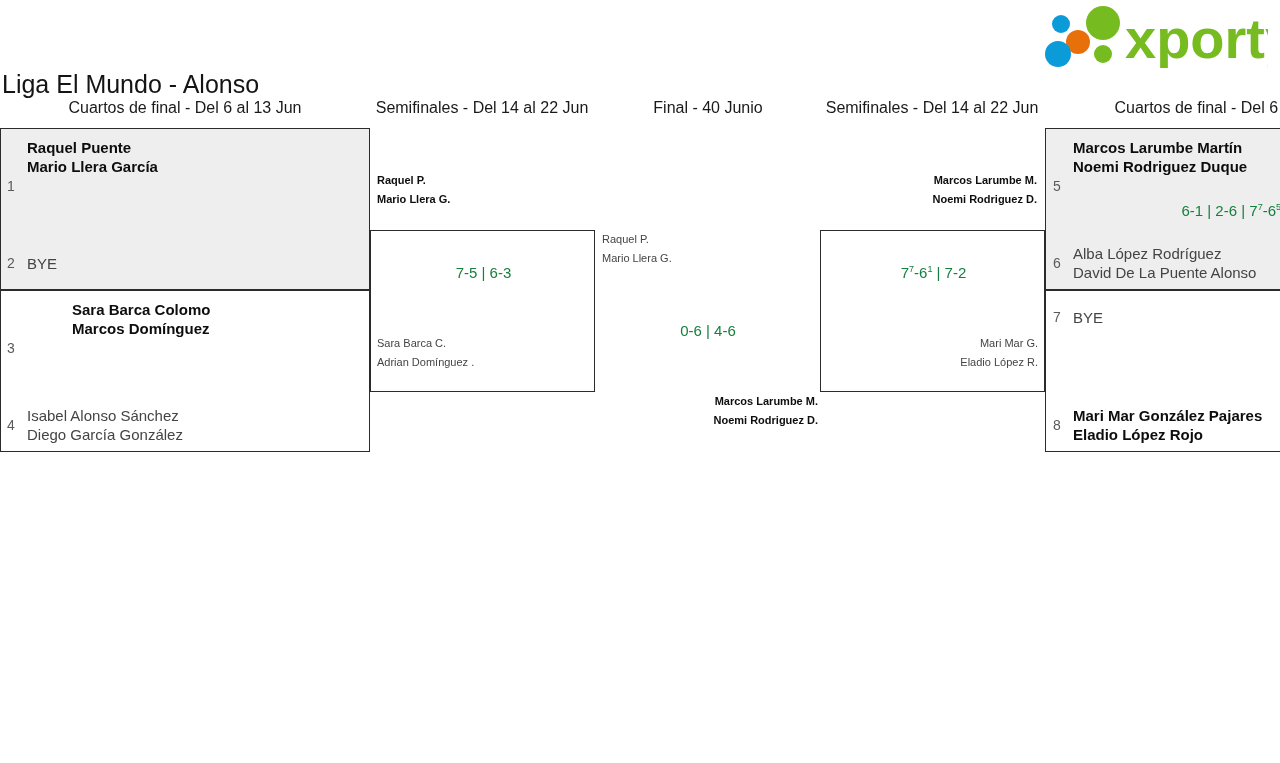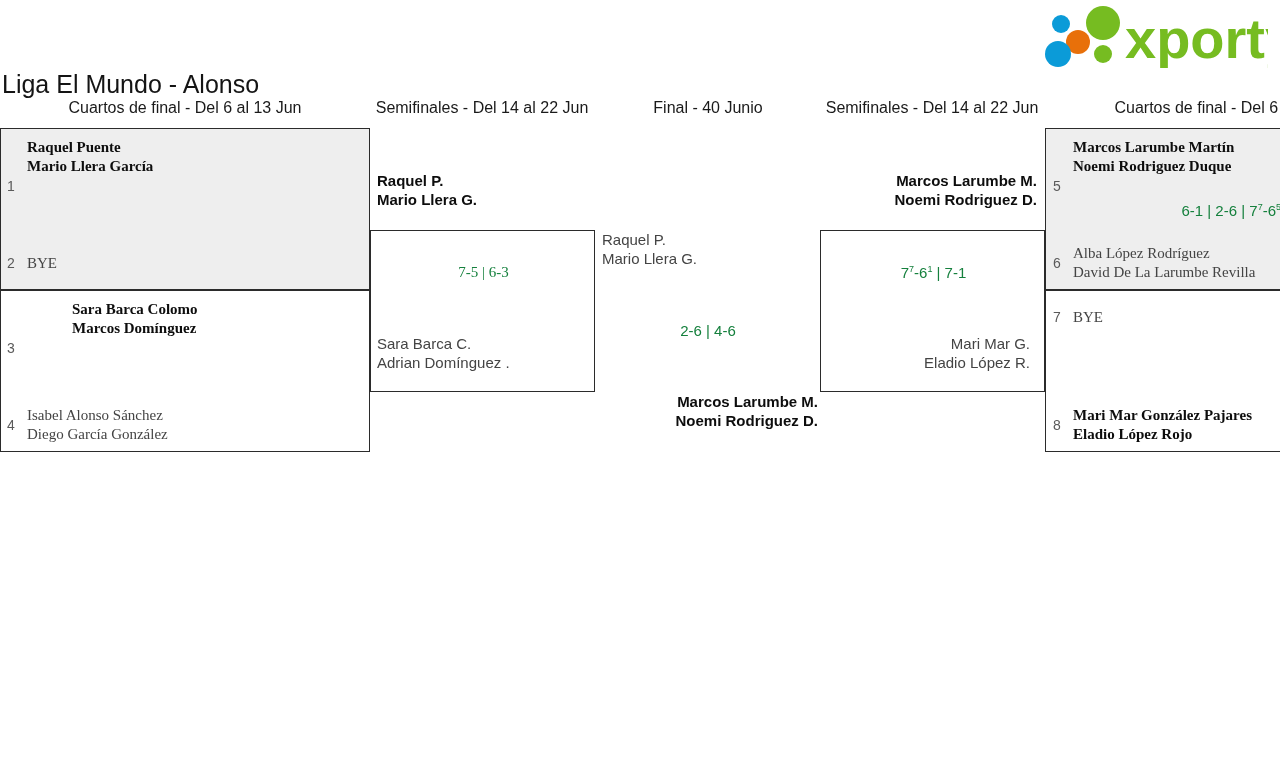--- a/index.html
+++ b/index.html
@@ -62,36 +62,36 @@
   
   .team {
     position: absolute;
     font-size: 15px;
     line-height: 19px;
     color: #444444;
     white-space: nowrap;
   }
   .team.win { color: #0d0d0d; font-weight: 700; }
   .team.l { left: 26px; text-align: left; }
-  .team .nm { display: block; font-family: Liberation Serif, serif; }
+  .team .nm { display: block; }
 
   
   .score {
     position: absolute;
     font-size: 15px;
     line-height: 19px;
     color: #15803d;
     white-space: nowrap;
   }
   .score sup { font-size: 9px; vertical-align: super; line-height: 0; }
 
   
   .float-team {
     position: absolute;
-    font-size: 15px;
+    font-size: 11px;
     line-height: 19px;
     color: #444444;
     white-space: nowrap;
   }
   .float-team.win { color: #0d0d0d; font-weight: 700; }
   .float-team.r { text-align: right; }
   .float-team .nm { display: block; }
 </style>
 </head>
 <body>
@@ -144,63 +144,63 @@
       <span class="nm">Diego García González</span>
     </div>
   </div>
 
   <div class="float-team win" style="left:377px; top:171px;">
     <span class="nm">Raquel P.</span>
     <span class="nm">Mario Llera G.</span>
   </div>
 
   <div class="match" style="left:370px; top:230px; width:225px; height:162px;">
-    <div class="score" style="left:0; width:225px; text-align:center; top:32px;font-family:Liberation Serif, serif;">7-5 | 6-3</div>
+    <div class="score" style="left:0; width:225px; text-align:center; top:32px;">7-5 | 6-3</div>
     <div class="float-team" style="left:6px; top:103px;">
       <span class="nm">Sara Barca C.</span>
       <span class="nm">Adrian Domínguez .</span>
     </div>
   </div>
 
   <div class="float-team" style="left:602px; top:230px;">
     <span class="nm">Raquel P.</span>
     <span class="nm">Mario Llera G.</span>
   </div>
 
-  <div class="score" style="left:598px; width:220px; text-align:center; top:321px;">2-6 | 4-6</div>
+  <div class="score" style="left:598px; width:220px; text-align:center; top:321px;">0-6 | 4-6</div>
 
   <div class="float-team win r" style="left:598px; width:220px; top:392px;">
     <span class="nm">Marcos Larumbe M.</span>
     <span class="nm">Noemi Rodriguez D.</span>
   </div>
 
   <div class="float-team win r" style="left:822px; width:215px; top:171px;">
     <span class="nm">Marcos Larumbe M.</span>
     <span class="nm">Noemi Rodriguez D.</span>
   </div>
 
   <div class="match" style="left:820px; top:230px; width:225px; height:162px;">
-    <div class="score" style="left:0; width:225px; text-align:center; top:32px;"><span>7</span><sup>7</sup><span>-6</span><sup>1</sup><span> | 7-1</span></div>
-    <div class="float-team r" style="right:14px; top:103px;margin-left:44px;">
+    <div class="score" style="left:0; width:225px; text-align:center; top:32px;"><span>7</span><sup>7</sup><span>-6</span><sup>1</sup><span> | 7-2</span></div>
+    <div class="float-team r" style="right:6px; top:103px;margin-left:44px;">
       <span class="nm">Mari Mar G.</span>
       <span class="nm">Eladio López R.</span>
     </div>
   </div>
 
   <div class="match shaded noright" style="left:1045px; top:128px; width:245px; height:162px;">
     <div class="seed left" style="left:7px; top:49px;">5</div>
     <div class="team win l" style="left:27px; top:9px;">
       <span class="nm">Marcos Larumbe Martín</span>
       <span class="nm">Noemi Rodriguez Duque</span>
     </div>
     <div class="score" style="left:0; width:235px; text-align:right; top:72px;"><span>6-1 | 2-6 | 7</span><sup>7</sup><span>-6</span><sup>5</sup></div>
     <div class="seed left" style="left:7px; top:126px;">6</div>
     <div class="team l" style="left:27px; top:115px;">
       <span class="nm">Alba López Rodríguez</span>
-      <span class="nm">David De La Larumbe Revilla</span>
+      <span class="nm">David De La Puente Alonso</span>
     </div>
   </div>
 
   <div class="match noright" style="left:1045px; top:290px; width:245px; height:162px;">
     <div class="seed left" style="left:7px; top:18px;">7</div>
     <div class="team l" style="left:27px; top:17px;">
       <span class="nm">BYE</span>
     </div>
     <div class="seed left" style="left:7px; top:126px;">8</div>
     <div class="team win l" style="left:27px; top:115px;">

